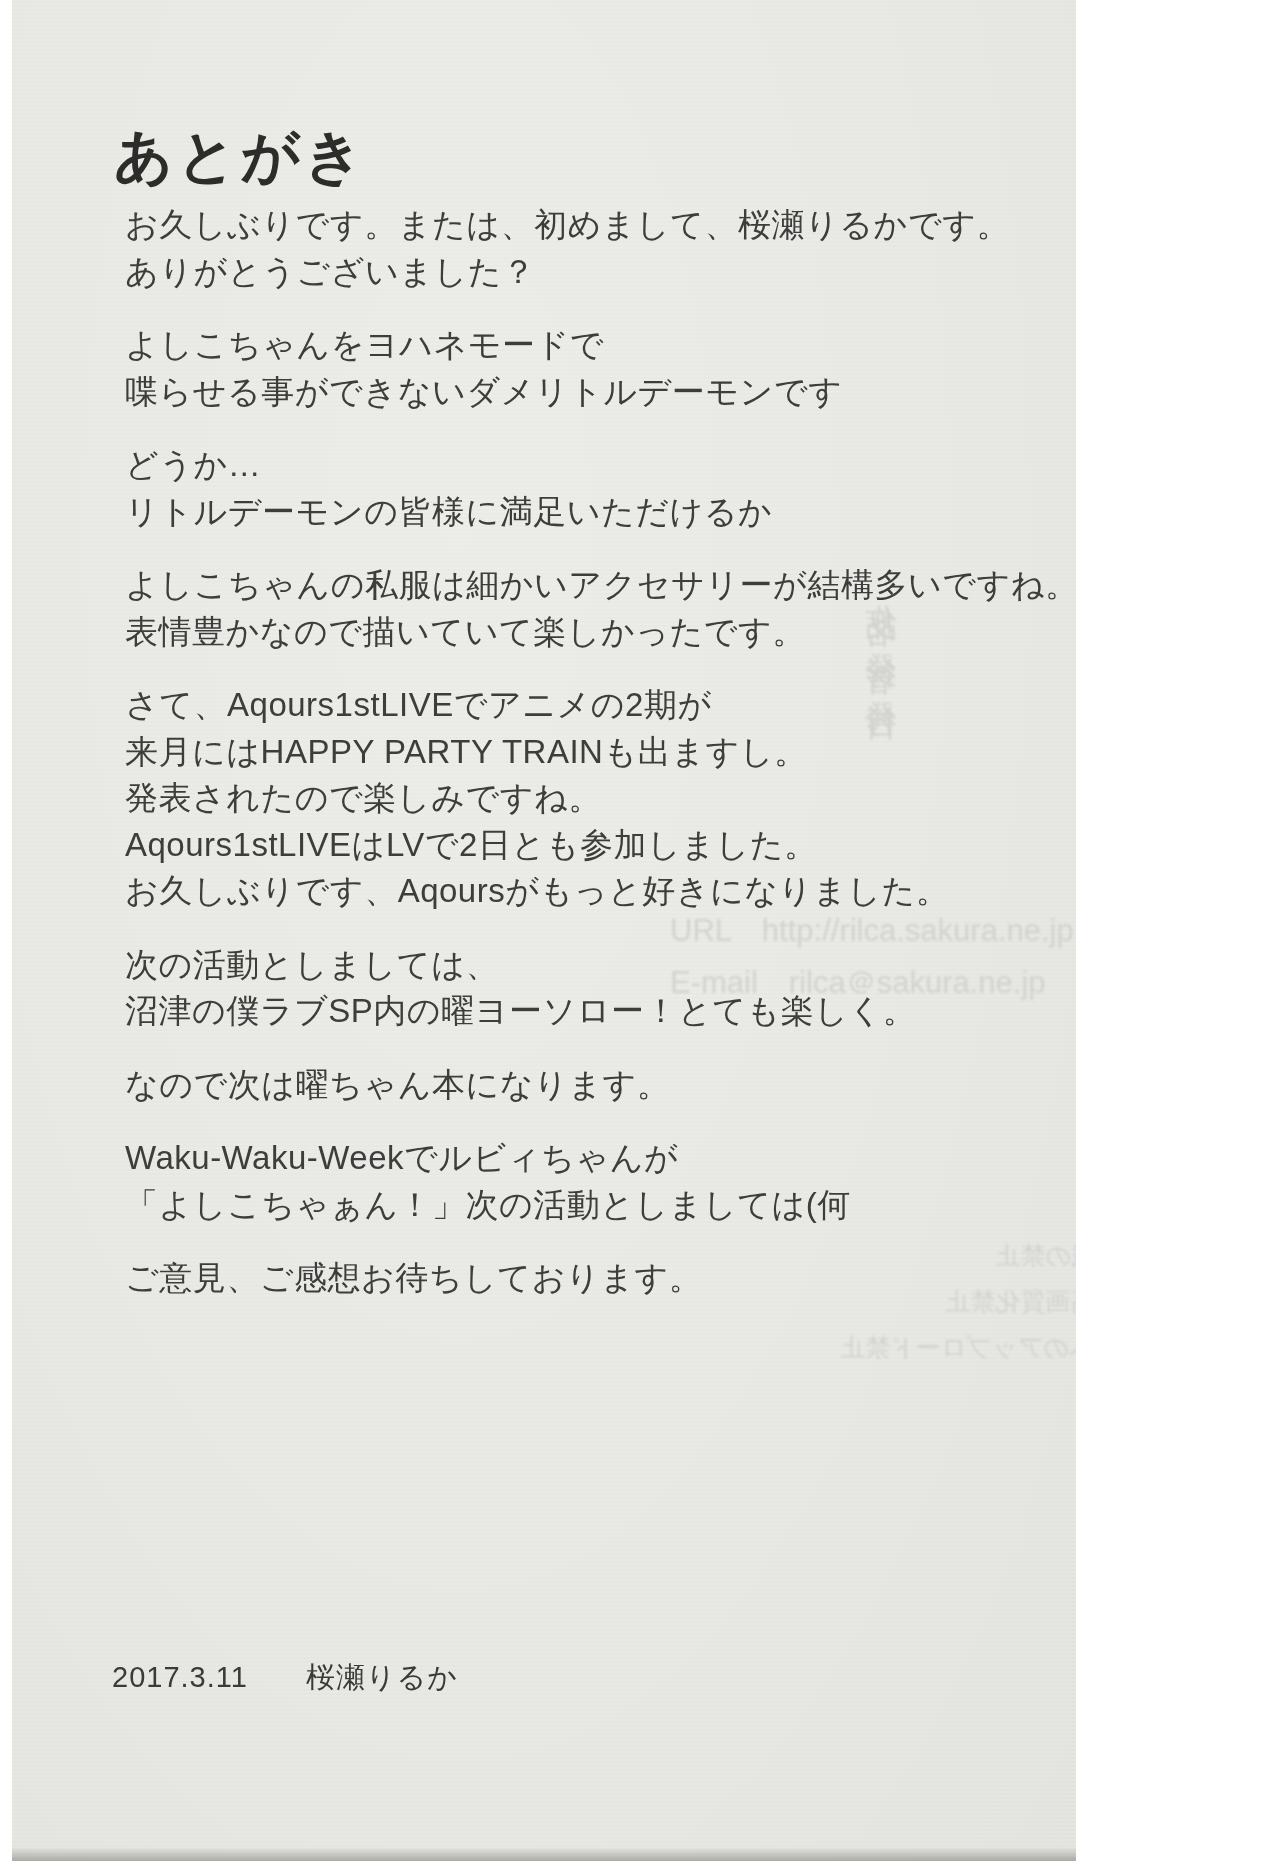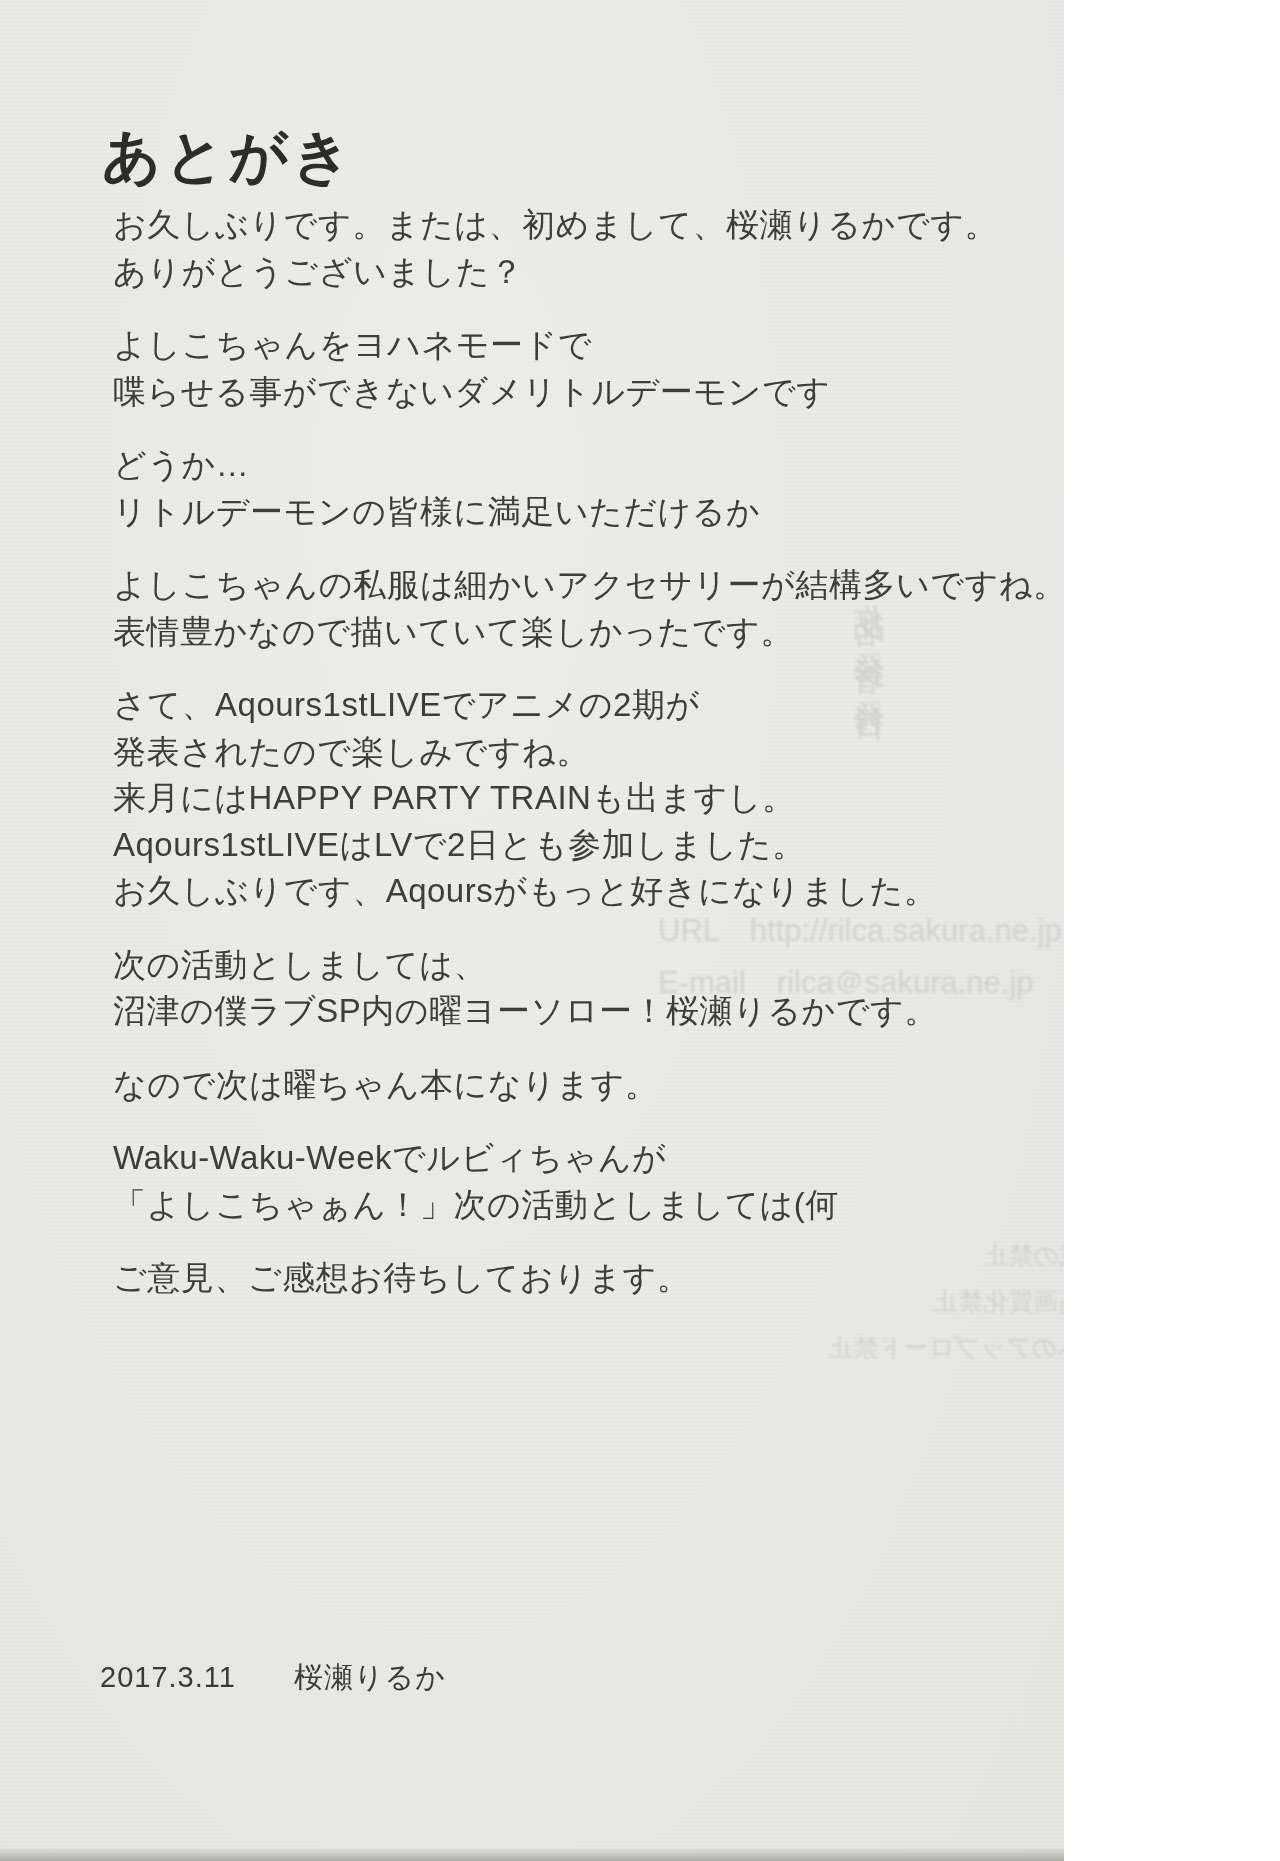--- a/index.html
+++ b/index.html
@@ -11,20 +11,21 @@
   }
   .page {
     position: relative;
     width: 1064px;
     height: 1861px;
     overflow: hidden;
     background:
       repeating-linear-gradient(0deg, rgba(255,255,255,0.02) 0 2px, rgba(0,0,0,0.012) 2px 4px),
       radial-gradient(ellipse at 42% 28%, #ededea 0%, #e9e9e6 55%, #e4e4e1 100%);
     color: #3d3d3b;
+    margin-left: 12px;
   }
   .page-title {
     position: absolute;
     left: 102px;
     top: 118px;
     margin: 0;
     font-size: 58px;
     font-weight: 700;
     letter-spacing: 4px;
     color: #2c2c2a;
@@ -141,29 +142,29 @@
       <div class="line">リトルデーモンの皆様に満足いただけるか</div>
     </div>
 
     <div class="para">
       <div class="line">よしこちゃんの私服は細かいアクセサリーが結構多いですね。</div>
       <div class="line">表情豊かなので描いていて楽しかったです。</div>
     </div>
 
     <div class="para">
       <div class="line">さて、Aqours1stLIVEでアニメの2期が</div>
+      <div class="line">来月にはHAPPY PARTY TRAINも出ますし。</div>
       <div class="line">発表されたので楽しみですね。</div>
-      <div class="line">来月にはHAPPY PARTY TRAINも出ますし。</div>
       <div class="line">Aqours1stLIVEはLVで2日とも参加しました。</div>
       <div class="line">お久しぶりです、Aqoursがもっと好きになりました。</div>
     </div>
 
     <div class="para">
       <div class="line">次の活動としましては、</div>
-      <div class="line">沼津の僕ラブSP内の曜ヨーソロー！桜瀬りるかです。</div>
+      <div class="line">沼津の僕ラブSP内の曜ヨーソロー！とても楽しく。</div>
     </div>
 
     <div class="para">
       <div class="line">なので次は曜ちゃん本になります。</div>
     </div>
 
     <div class="para">
       <div class="line">Waku-Waku-Weekでルビィちゃんが</div>
       <div class="line">「よしこちゃぁん！」次の活動としましては(何</div>
     </div>

